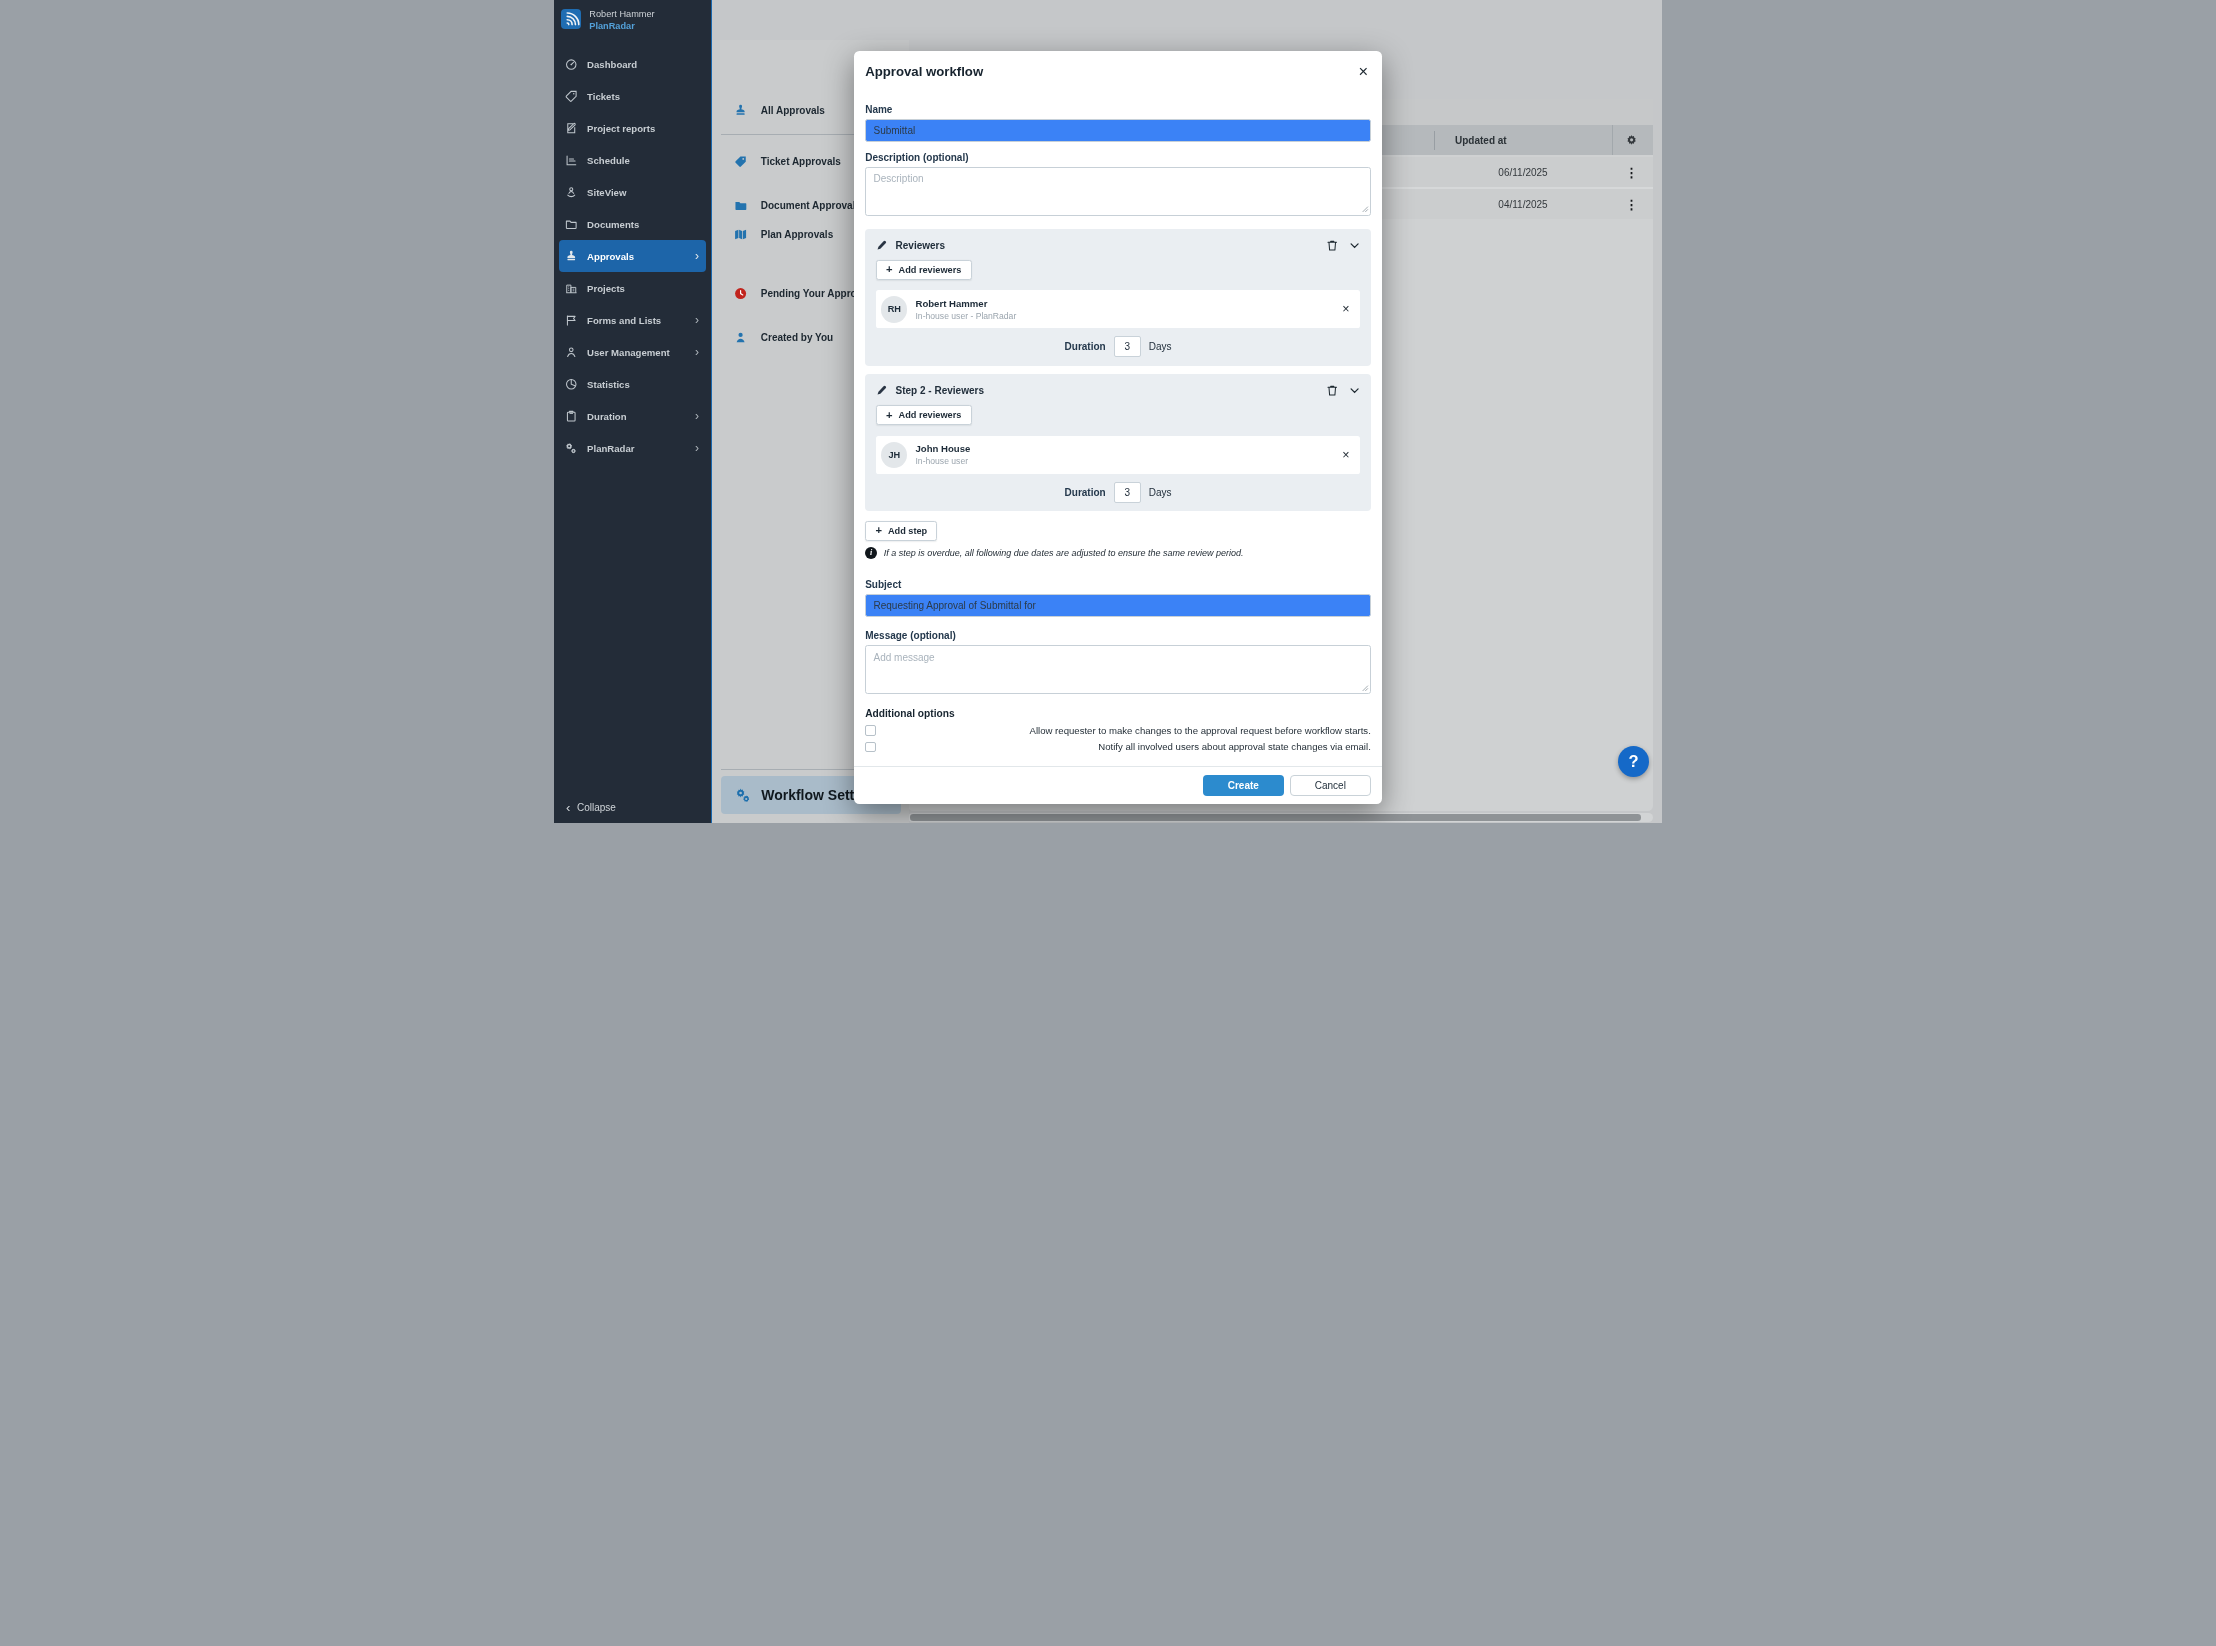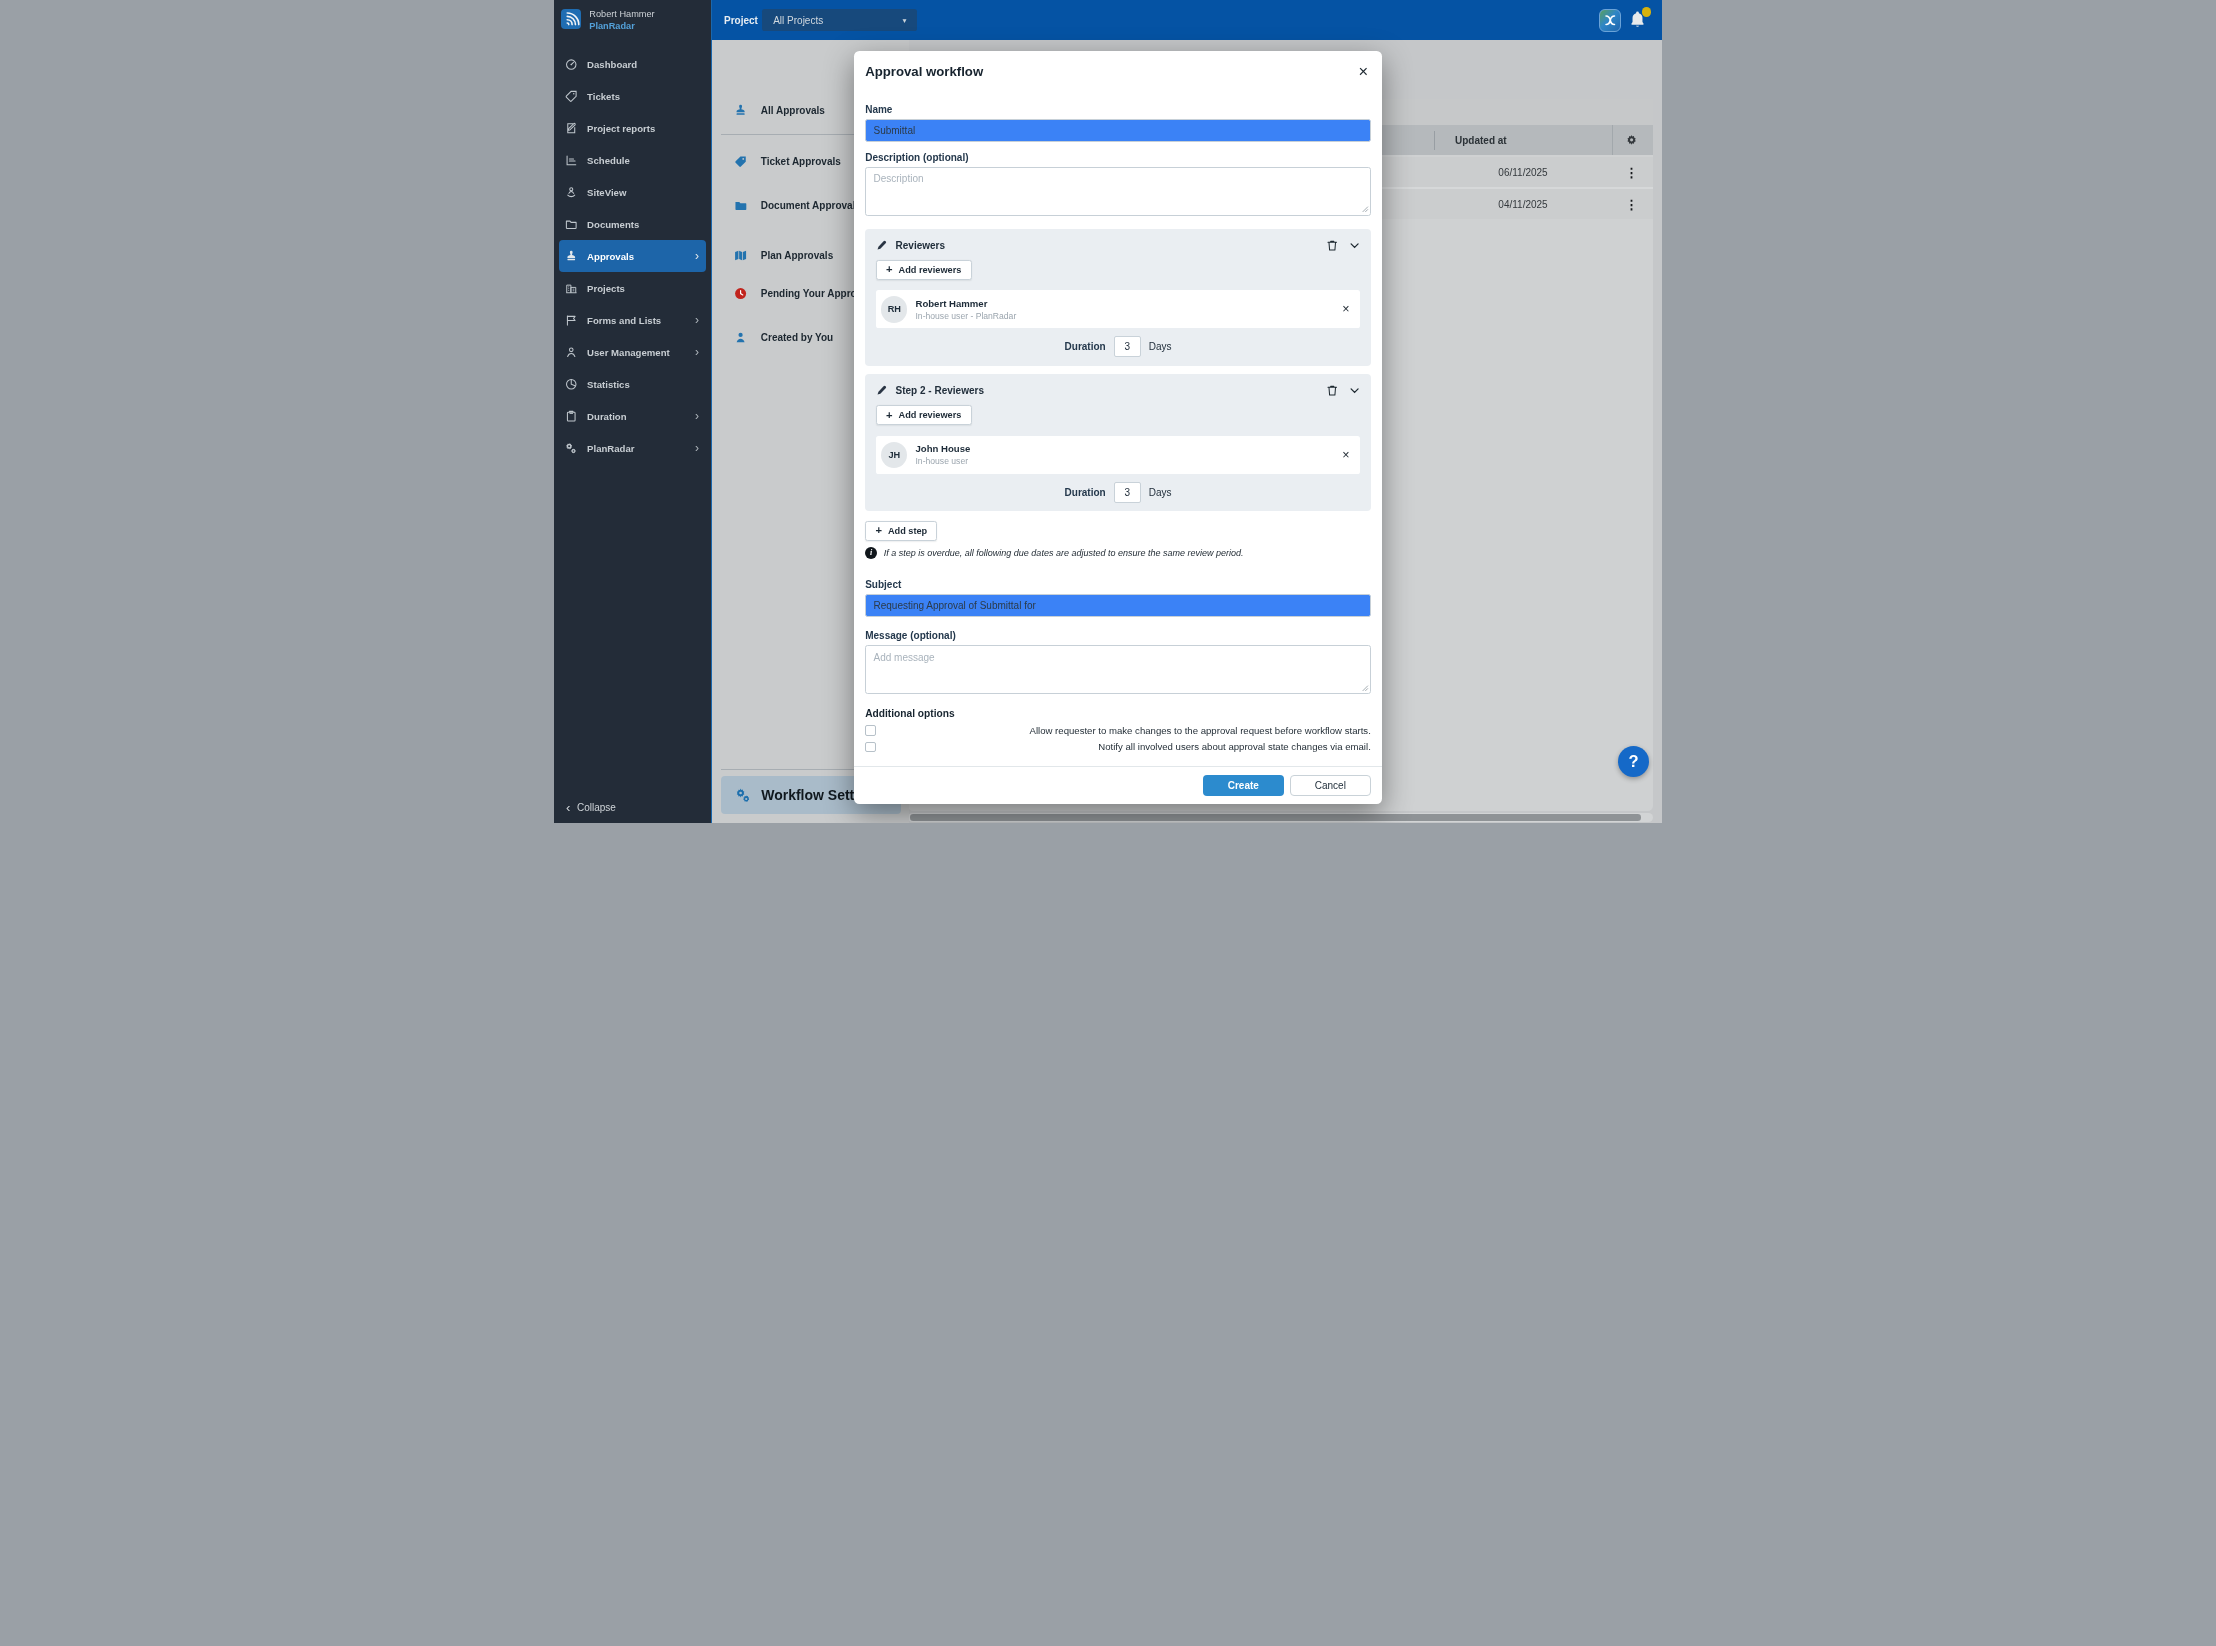--- a/index.html
+++ b/index.html
@@ -111,40 +111,20 @@
   .m-footer { position:absolute; left:0; bottom:0; width:100%; height:38px; border-top:0.7px solid #e2e7ea; display:flex; align-items:center; justify-content:flex-end; padding:0 11.2px; }
   .btn { height:20.5px; width:81px; border-radius:4px; display:flex; align-items:center; justify-content:center; font-size:10px; cursor:pointer; }
   .btn-primary { background:#2c8bce; color:#fff; font-weight:600; }
   .btn-secondary { background:#fff; color:#22303c; border:0.7px solid #c9d2d8; margin-left:6px; }
 </style>
 </head>
 <body>
 
 <div class="page">
 
-  <div class="topbar">
-    <div class="proj-label">Project</div>
-    <div class="proj-dd">
-      <span class="proj-dd-value">All Projects</span>
-      <span class="proj-dd-caret">▼</span>
-    </div>
-    <div class="appbtn">
-      <svg width="14.5" height="14.5" viewBox="0 0 24 24" fill="none" stroke="#fff" stroke-width="2.6" stroke-linecap="round">
-        <path d="M5 5c4.2 0 6 2.2 7 7 1-4.8 2.8-7 7-7"></path>
-        <path d="M5 19c4.2 0 6-2.2 7-7 1 4.8 2.8 7 7 7"></path>
-      </svg>
-    </div>
-    <div class="bellwrap">
-      <svg width="17" height="18.5" viewBox="0 0 24 26">
-        <path d="M12 2a2 2 0 0 1 2 2v.4A7 7 0 0 1 19 11v6l1.6 2.4a.8.8 0 0 1-.7 1.2H4.1a.8.8 0 0 1-.7-1.2L5 17v-6a7 7 0 0 1 5-6.6V4a2 2 0 0 1 2-2Z" fill="#e7eaec"></path>
-        <path d="M9.8 22a2.3 2.3 0 0 0 4.4 0Z" fill="#e7eaec"></path>
-      </svg>
-      <span class="bell-dot"></span>
-    </div>
-  </div>
 
   <div class="sidebar">
     <div class="brand">
       <div class="logo">
         <svg width="17" height="17" viewBox="0 0 28 28" fill="none" stroke="#f2f4f6" stroke-width="2.7" stroke-linecap="round">
           <path d="M7 5 A19 19 0 0 1 26 24"></path>
           <path d="M7 10.5 A13.5 13.5 0 0 1 20.5 24"></path>
           <path d="M7 16 A8 8 0 0 1 15 24"></path>
           <path d="M7 21.5 A2.5 2.5 0 0 1 9.5 24"></path>
         </svg>
@@ -281,21 +261,21 @@
           <circle cx="12.6" cy="5.4" r="1.2" fill="#c9cbcc"></circle>
         </svg>
       <span class="sub-label">Ticket Approvals</span>
     </div>
     <div class="sub-item" style="top:156px">
       <svg class="sico" viewBox="0 0 18 18" fill="currentColor">
           <path d="M2 4h5.2l1.5 1.8H16a.8.8 0 0 1 .8.8V14a1 1 0 0 1-1 1H2.9a.9.9 0 0 1-.9-.9Z"></path>
         </svg>
       <span class="sub-label">Document Approvals</span>
     </div>
-    <div class="sub-item" style="top:206px">
+    <div class="sub-item" style="top:185px">
       <svg class="sico" viewBox="0 0 18 18" fill="currentColor">
           <path d="M1.5 4.2 6 2.5v11.3L1.5 15.5Z"></path>
           <path d="M7 2.5l4 1.7v11.3L7 13.8Z"></path>
           <path d="M12 4.2l4.5-1.7v11.3L12 15.5Z"></path>
         </svg>
       <span class="sub-label">Plan Approvals</span>
     </div>
     <div class="sub-item" style="top:244px">
       <svg class="sico" viewBox="0 0 18 18">
           <circle cx="9" cy="9" r="7.5" fill="#c1241d"></circle>

